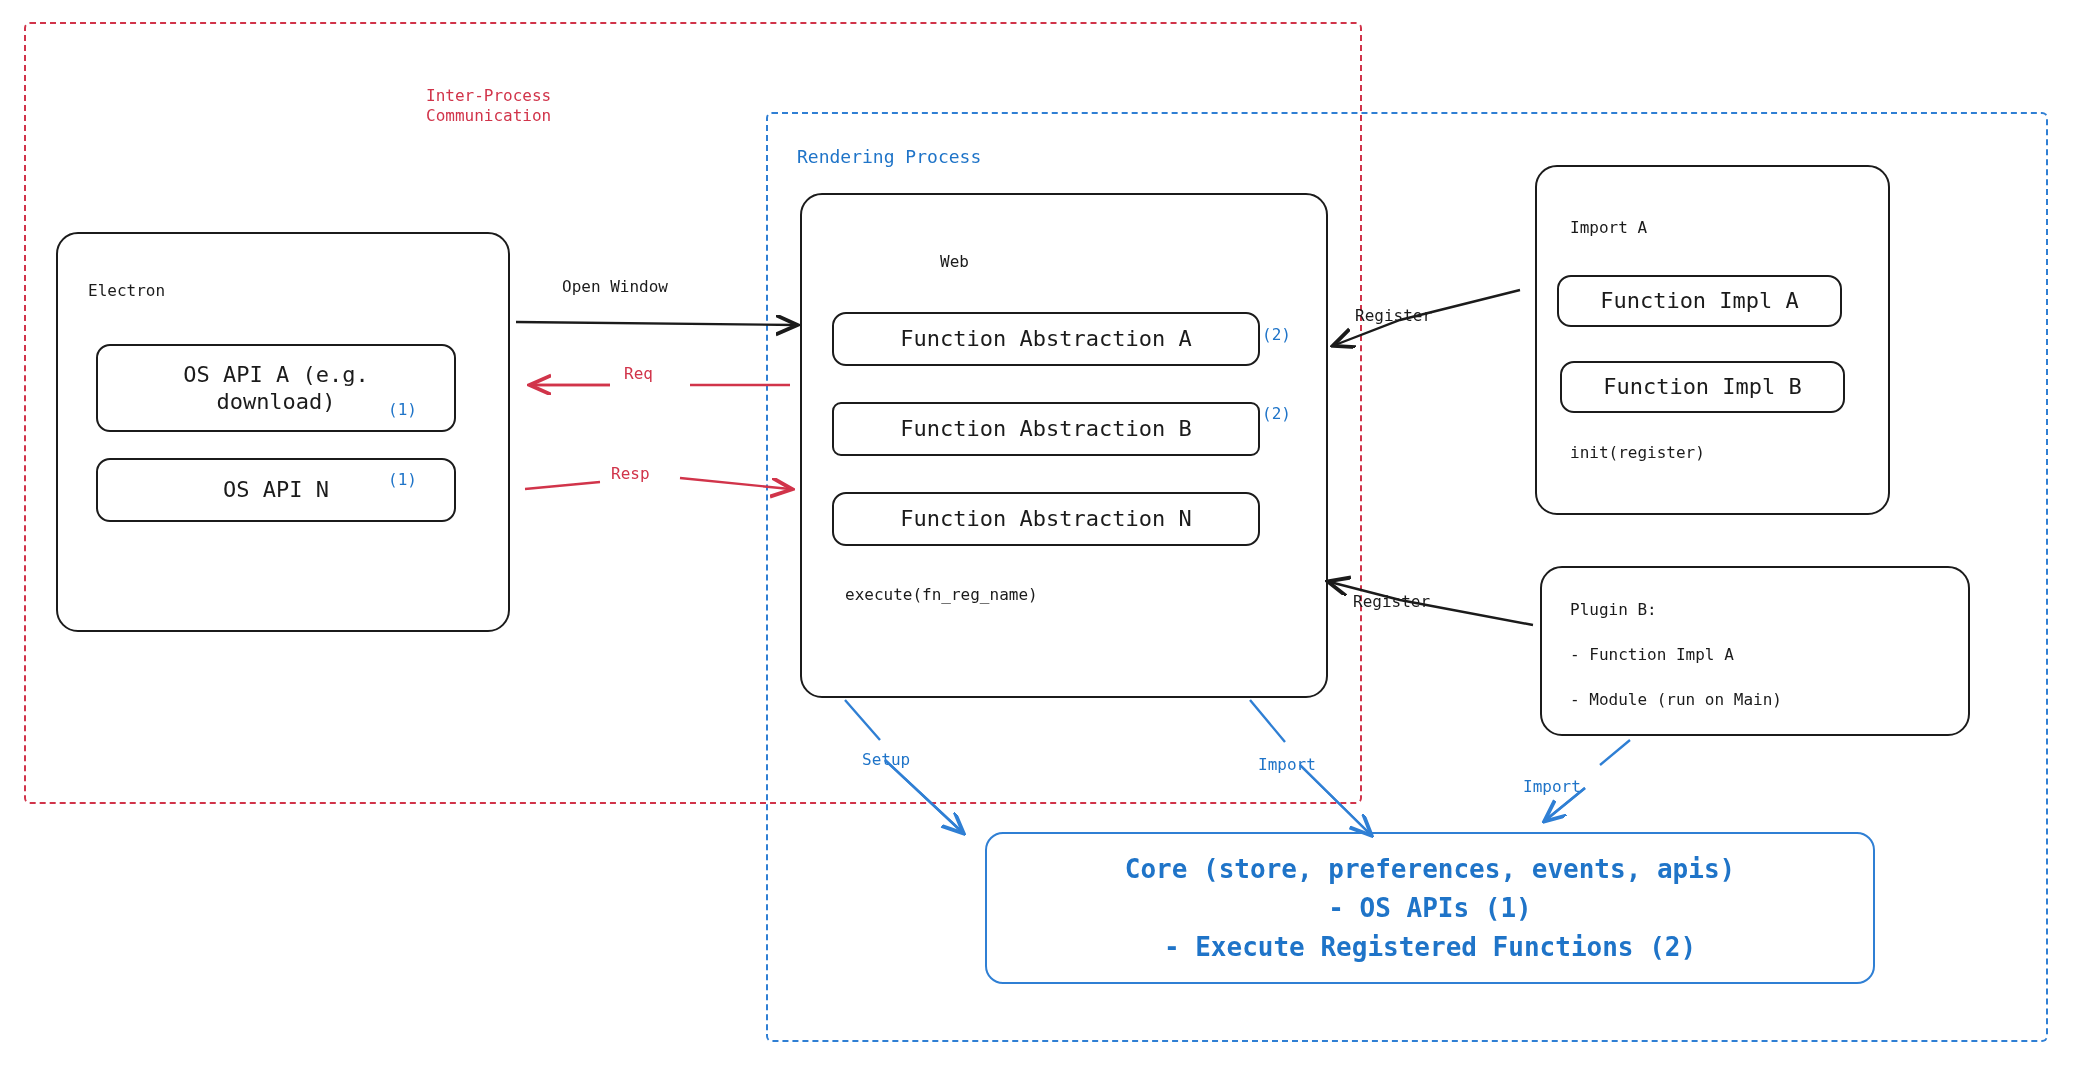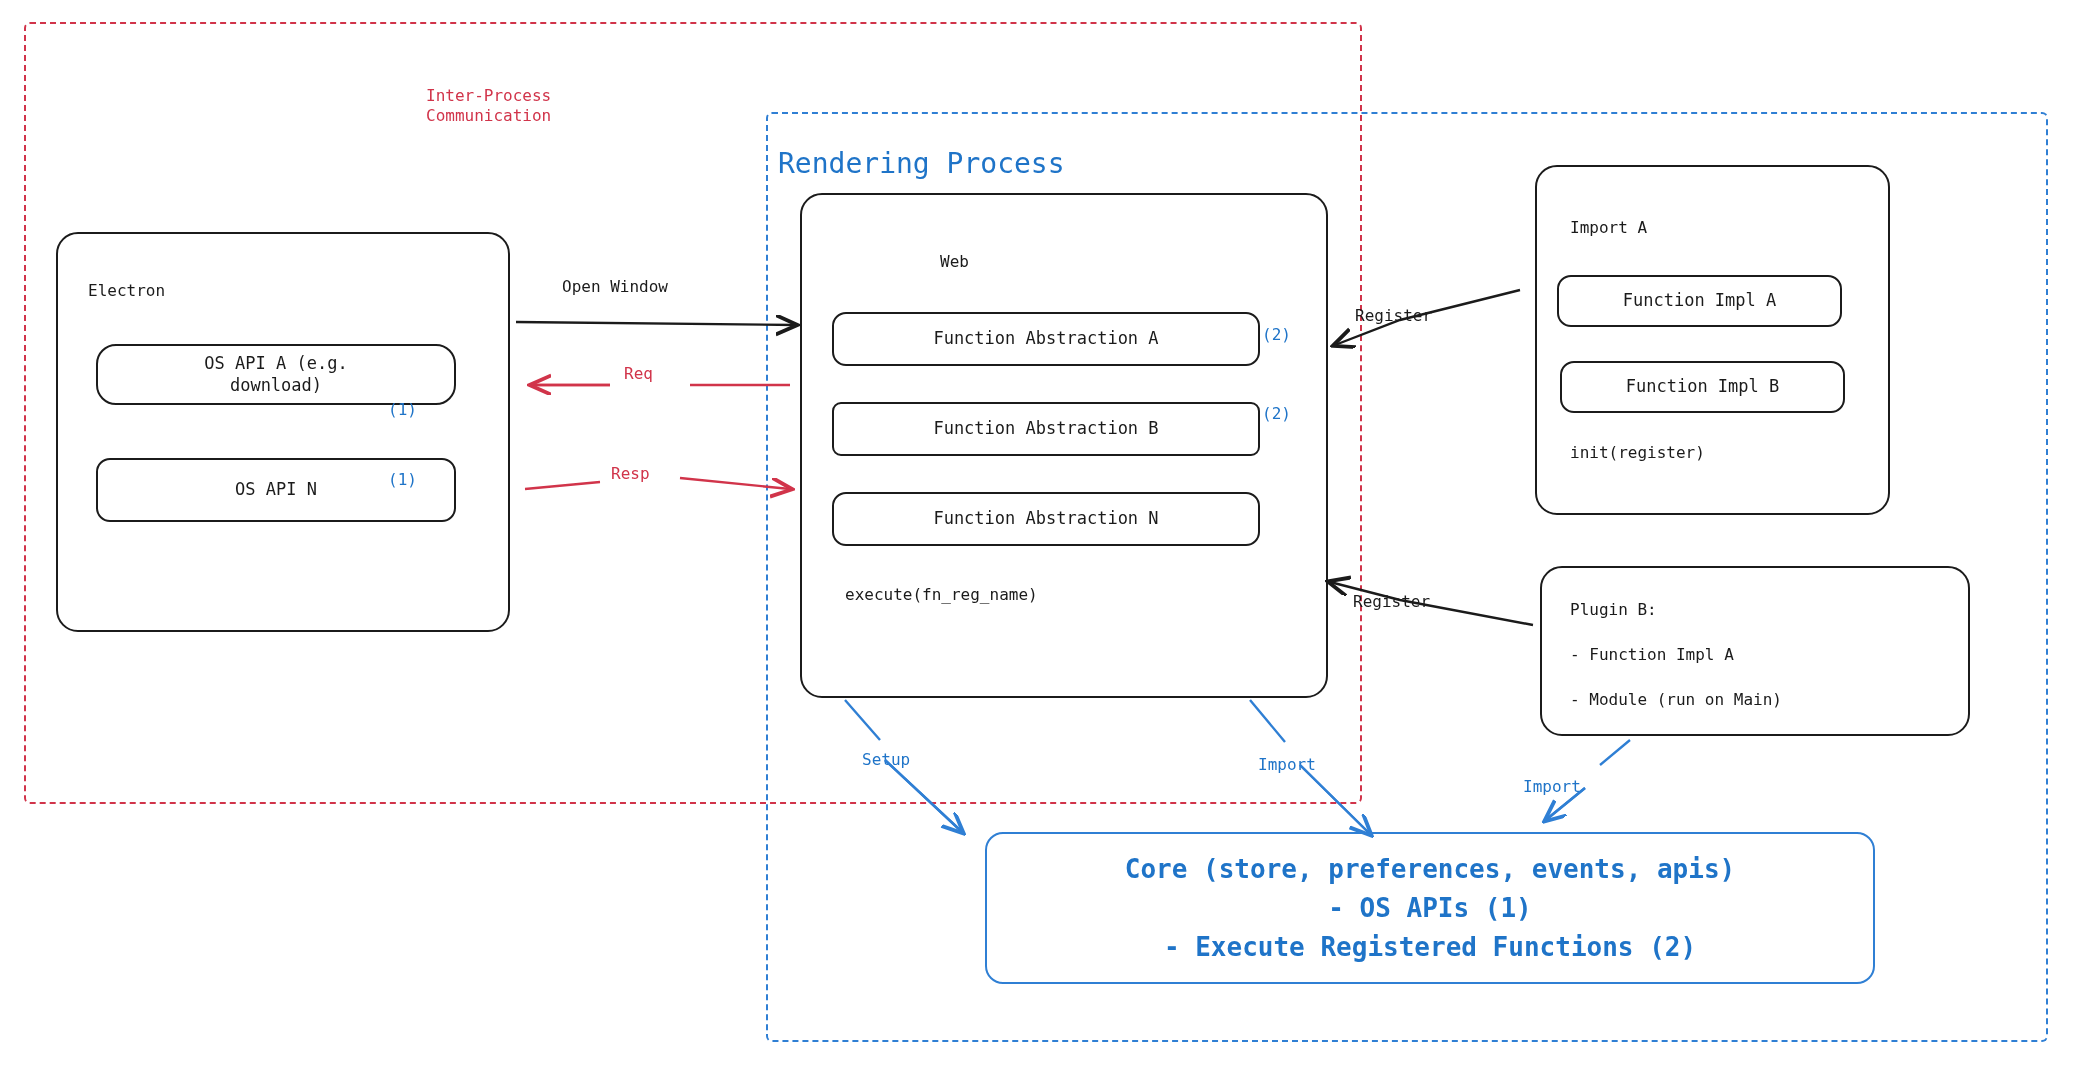--- a/index.html
+++ b/index.html
@@ -54,21 +54,21 @@
   .inner-box {
     position: absolute;
     box-sizing: border-box;
     border: 2.5px solid #1b1b1b;
     border-radius: 14px;
     display: flex;
     align-items: center;
     justify-content: center;
     text-align: center;
     color: #1b1b1b;
-    font-size: 17px;
+    font-size: 22px;
     line-height: 1.25;
     white-space: pre;
     background: transparent;
   }
   .core-box {
     position: absolute;
     box-sizing: border-box;
     border: 2.5px solid #2f7fd4;
     border-radius: 18px;
     display: flex;
@@ -93,25 +93,25 @@
 </head>
 <body>
 
 <div id="canvas">
 
   <div class="dashed-red" style="left:24px; top:22px; width:1338px; height:782px;"></div>
   <div class="dashed-blue" style="left:766px; top:112px; width:1282px; height:930px;"></div>
 
   <div class="label red-label" style="left:426px; top:86px; width:320px;">Inter-Process
 Communication</div>
-  <div class="label blue-label" style="left:778px; top:146px; font-size:28px;">Rendering Process</div>
+  <div class="label blue-label" style="left:797px; top:146px; font-size:18px;">Rendering Process</div>
 
   <div class="box" style="left:56px; top:232px; width:454px; height:400px;"></div>
   <div class="label" style="left:88px; top:281px;">Electron</div>
-  <div class="inner-box" style="left:96px; top:344px; width:360px; height:61px;border-radius:20px;">OS API A (e.g.
+  <div class="inner-box" style="left:96px; top:344px; width:360px; height:88px;">OS API A (e.g.
 download)</div>
   <div class="label blue-label" style="left:388px; top:400px;">(1)</div>
   <div class="inner-box" style="left:96px; top:458px; width:360px; height:64px;">OS API N</div>
   <div class="label blue-label" style="left:388px; top:470px;">(1)</div>
 
   <div class="box" style="left:800px; top:193px; width:528px; height:505px;"></div>
   <div class="label" style="left:940px; top:252px;">Web</div>
   <div class="inner-box" style="left:832px; top:312px; width:428px; height:54px;">Function Abstraction A</div>
   <div class="label blue-label" style="left:1262px; top:325px;">(2)</div>
   <div class="inner-box" style="left:832px; top:402px; width:428px; height:54px;border-radius:9px;">Function Abstraction B</div>

